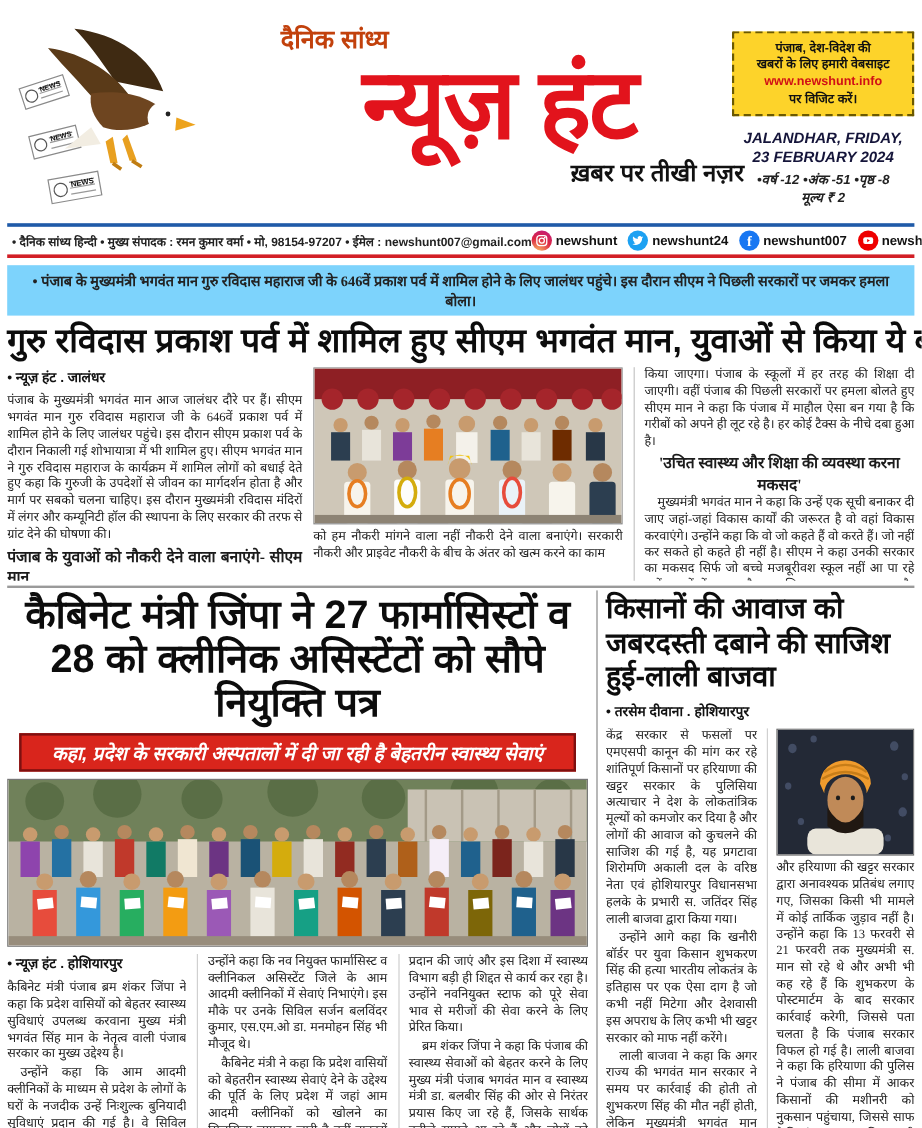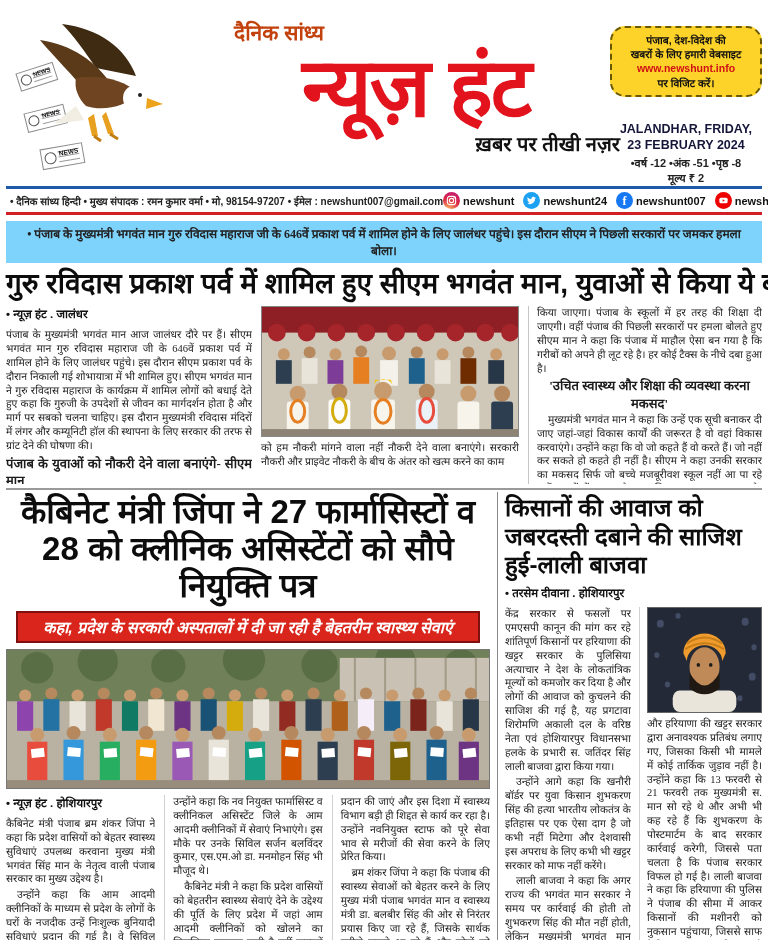--- a/index.html
+++ b/index.html
@@ -16,26 +16,26 @@
   .eagle-wrap { position:absolute; left:4px; top:18px; width:172px; height:158px; }
   .mast-center { position:absolute; left:200px; top:14px; width:420px; text-align:center; }
   .edition-label { font-family:"Liberation Sans", sans-serif; font-weight:bold; font-size:21px; text-align:left; padding-left:28px; color:#c2410c; }
   .logo-title {
     font-family:"Liberation Sans", sans-serif; font-weight:900; color:#e2131c;
     font-size:82px; line-height:1.02; letter-spacing:-2px; white-space:nowrap;
   }
   .tagline { font-family:"Liberation Sans", sans-serif; font-weight:bold; font-size:20px; text-align:right; padding-right:6px; color:#111; }
   .mast-right { position:absolute; right:0; top:22px; width:152px; text-align:center; }
   .web-box {
-    background:#fdd32a; border:2px dashed #6b5900; border-radius:15px;
+    background:#fdd32a; border:2px dashed #6b5900; border-radius:1px;
     padding:5px 4px; font-family:"Liberation Sans", sans-serif; font-weight:bold;
     font-size:10.5px; line-height:1.35; color:#111;
   }
   .web-url { color:#d11016; display:block; }
-  .date-block { margin-top:24px; font-family:"Liberation Sans", sans-serif; color:#15153a; }
+  .date-block { margin-top:10px; font-family:"Liberation Sans", sans-serif; color:#15153a;font-style:italic; }
   .date-line { font-weight:bold; font-size:12.5px; line-height:1.3; }
   .issue-line { font-weight:bold; font-size:11px; margin-top:2px; color:#222; }
   .price-line { font-weight:bold; font-size:11px; color:#222; }
 
   
   .contact-bar {
     border-top:3px solid #1f5aa8; border-bottom:3px solid #d21f26;
     display:flex; align-items:center; justify-content:space-between;
     padding:3px 4px; font-family:"Liberation Sans", sans-serif;
   }

